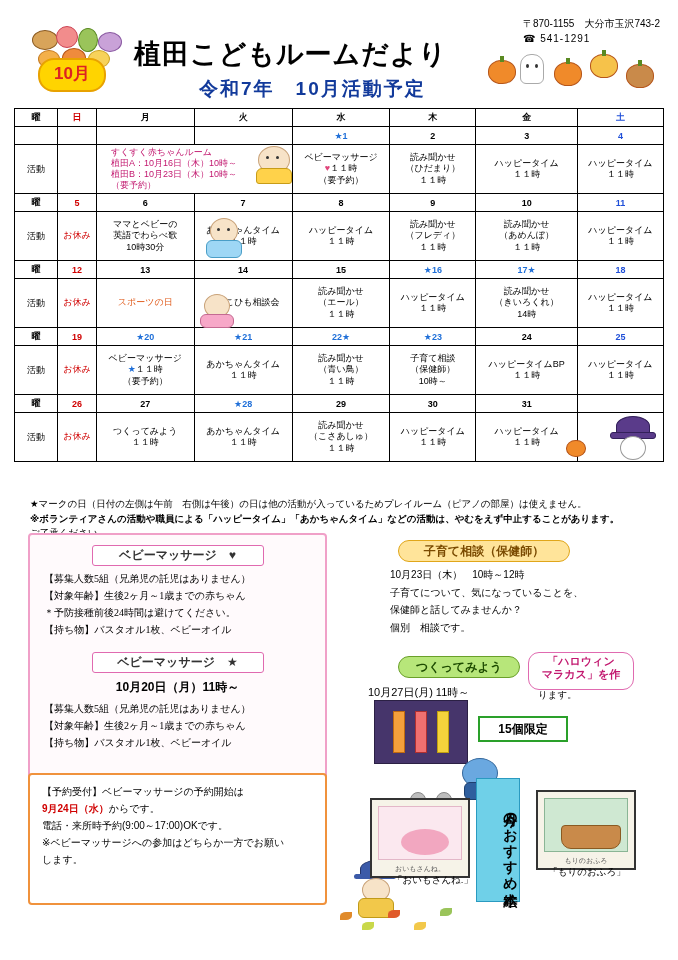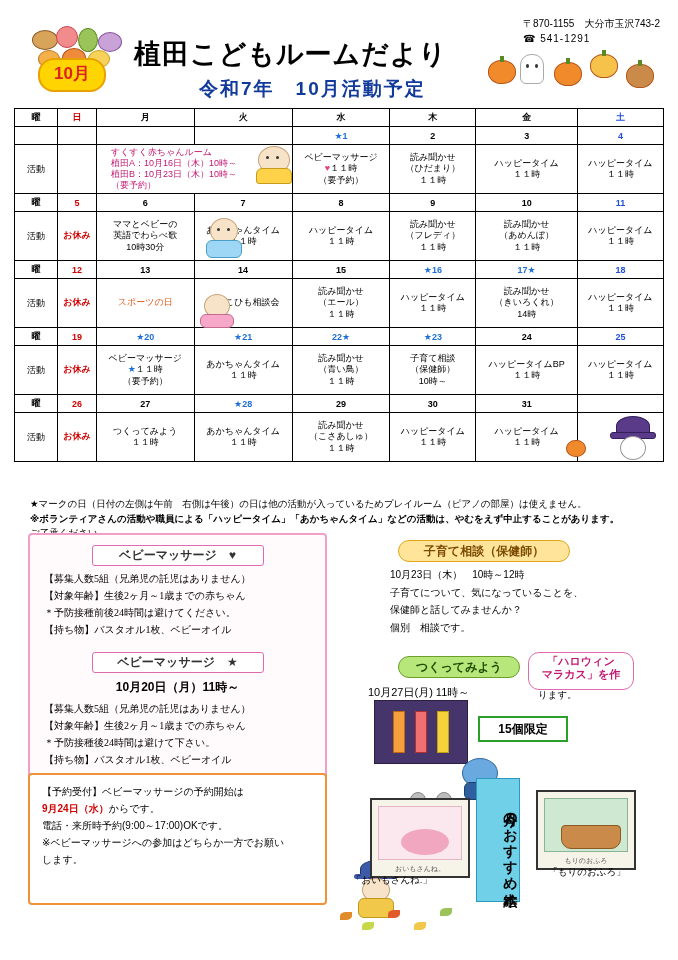--- a/index.html
+++ b/index.html
@@ -54,21 +54,21 @@
     border:1px solid #000;font-size:9px;text-align:center;vertical-align:middle;
     padding:1px 1px;
   }
   .hdr-row td{height:15px;font-size:10px;font-weight:bold;}
   .dnum{height:14px;font-size:10px;font-weight:bold;}
   .act{height:46px;}
   .lbl{width:40px;font-size:10px;}
   .sun{color:#d00000;}
   .sat{color:#1f4fd8;}
   .star{color:#1f6fd8;}
-  .oyasumi{color:#d00000;font-weight:bold;}
+  .oyasumi{color:#d00000;font-weight:normal;}
   .sports{color:#e05a1a;}
   .cellnote{line-height:1.25;}
   .pink-box{
     border:1px dashed #e06ab0 !important;
   }
   .magenta{color:#c2186f;}
   .heart{color:#e0457b;}
 
   
   .notes{position:absolute;left:30px;top:497px;width:620px;font-size:9.5px;line-height:1.55;}
@@ -129,21 +129,21 @@
   .book{position:absolute;background:#fff;border:2px solid #333;}
   .book1{left:370px;top:798px;width:96px;height:76px;background:#f6f3e8;}
   .book1 .cover{position:absolute;left:6px;top:6px;right:6px;bottom:16px;background:#fbe8ef;border:1px solid #e3b7c8;}
   .book1 .blob{position:absolute;left:22px;top:22px;width:48px;height:26px;background:#f2a7c0;border-radius:50%;}
   .book1 .cap{position:absolute;left:0;right:0;bottom:2px;text-align:center;font-size:7px;color:#555;}
   .book2{left:536px;top:790px;width:96px;height:76px;background:#f6f3e8;}
   .book2 .cover{position:absolute;left:6px;top:6px;right:6px;bottom:16px;background:#cfe8d2;border:1px solid #8ab595;}
   .book2 .tub{position:absolute;left:16px;top:26px;width:58px;height:22px;background:#c98a4a;border:1px solid #8a5a22;border-radius:4px 4px 10px 10px;}
   .book2 .cap{position:absolute;left:0;right:0;bottom:2px;text-align:center;font-size:7px;color:#555;}
   .bookcap{position:absolute;font-size:9.5px;}
-  .bookcap1{left:352px;top:874px;width:106px;}
+  .bookcap1{left:380px;top:874px;width:106px;text-align:center;}
   .bookcap2{left:534px;top:866px;width:106px;text-align:center;}
 
   
   .chara{position:absolute;}
   .head{position:absolute;border-radius:50%;}
   .eye{position:absolute;width:3px;height:3px;background:#333;border-radius:50%;}
 
   .kid1{left:252px;top:144px;width:42px;height:40px;}
   .kid1 .head{left:6px;top:2px;width:30px;height:26px;background:#f7e3c8;border:1px solid #c9a37a;}
   .kid1 .body{position:absolute;left:4px;top:24px;width:34px;height:14px;background:#ffd24a;border:1px solid #c79c18;border-radius:6px 6px 3px 3px;}
@@ -399,21 +399,20 @@
       <div>【対象年齢】生後2ヶ月～1歳までの赤ちゃん</div>
       <div>＊予防接種前後24時間は避けてください。</div>
       <div>【持ち物】バスタオル1枚、ベビーオイル</div>
     </div>
 
     <div class="bm-title" style="margin-top:14px;">ベビーマッサージ　★</div>
     <div class="bm-date">10月20日（月）11時～</div>
     <div class="bm-lines">
       <div>【募集人数5組（兄弟児の託児はありません）</div>
       <div>【対象年齢】生後2ヶ月～1歳までの赤ちゃん</div>
-      <div>＊予防接種後24時間は避けて下さい。</div>
       <div>【持ち物】バスタオル1枚、ベビーオイル</div>
     </div>
   </div>
 
   <div class="panel-orange">
     <div class="po-lines">
       <div>【予約受付】ベビーマッサージの予約開始は</div>
       <div>
         <span class="red">9月24日（水）</span><span>からです。</span>
       </div>

